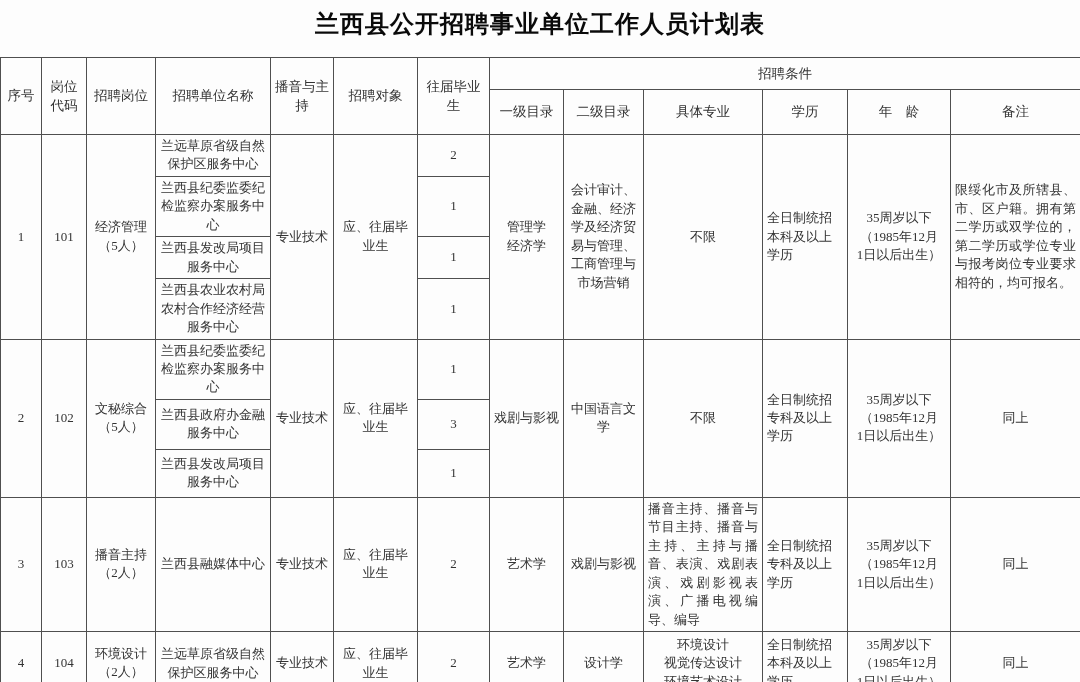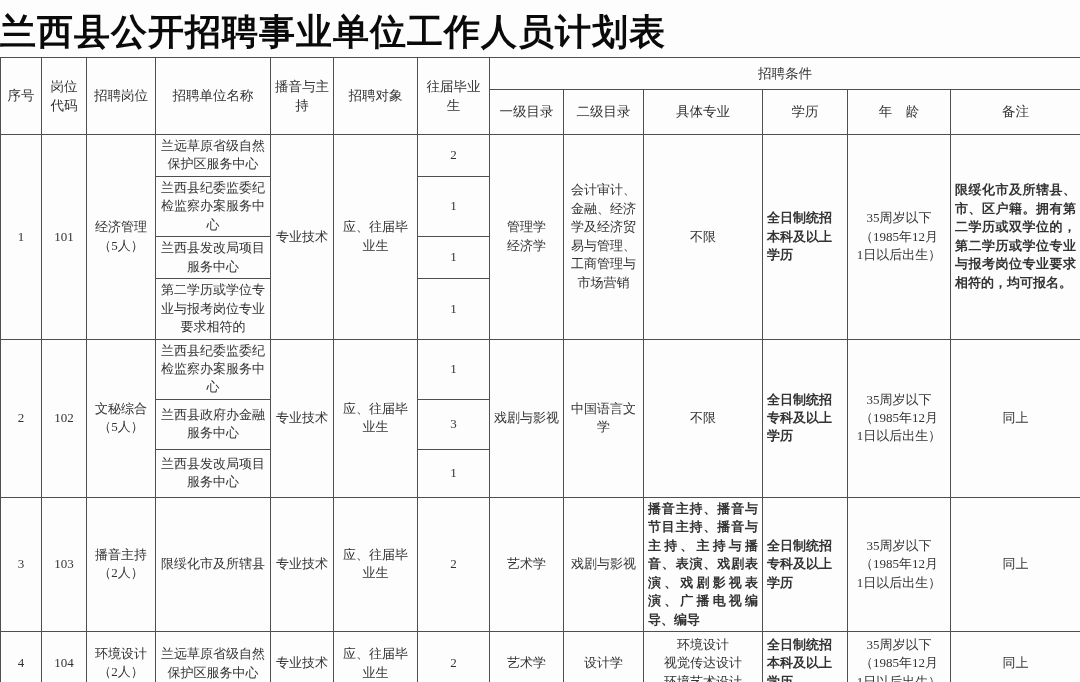--- a/index.html
+++ b/index.html
@@ -1,26 +1,26 @@
 <!DOCTYPE html>
 <html><head>
 <meta charset="utf-8">
 <style>
   html,body{margin:0;padding:0;background:#ffffff;}
   #page{width:1080px;height:682px;background:#fdfdfd;position:relative;overflow:hidden;
         font-family:"Liberation Serif","DejaVu Serif",serif;color:#333;}
-  #title{height:49px;padding-top:8px;text-align:left;font-size:36px;font-weight:700;
+  #title{height:49px;padding-top:8px;text-align:center;font-size:24px;font-weight:700;
          color:#0a0a0a;letter-spacing:1px;}
   table{border-collapse:collapse;table-layout:fixed;width:1080px;}
   td,th{border:1px solid #4f4f4f;font-size:13px;font-weight:normal;line-height:1.42;
         text-align:center;vertical-align:middle;padding:2px 4px;box-sizing:border-box;
         overflow:hidden;}
   th{font-size:13.5px;}
   .pre{white-space:pre-line;}
-  .left{text-align:left;font-weight:bold;}
+  .left{text-align:left;}
   .just{text-align:justify;text-justify:inter-character;}
   .green-underline{border-bottom:3px solid #93b8a2;}
   
   .hA{height:32px;} .hB{height:45px;}
   .r1a{height:38px;} .r1b{height:55px;} .r1c{height:38px;} .r1d{height:57px;}
   .r2a{height:55px;} .r2b{height:50px;} .r2c{height:48px;}
   .r3{height:132px;} .r4{height:64px;}
 </style>
 </head>
 <body>
@@ -86,21 +86,21 @@
     </tr>
     <tr class="r1b">
       <td>兰西县纪委监委纪检监察办案服务中心</td>
       <td>1</td>
     </tr>
     <tr class="r1c">
       <td>兰西县发改局项目服务中心</td>
       <td>1</td>
     </tr>
     <tr class="r1d">
-      <td>第二学历或学位专业与报考岗位专业要求相符的</td>
+      <td>兰西县农业农村局农村合作经济经营服务中心</td>
       <td>1</td>
     </tr>
 
     <tr class="r2a">
       <td rowspan="3">2</td>
       <td rowspan="3">102</td>
       <td rowspan="3" class="pre">文秘综合
 （5人）</td>
       <td>兰西县纪委监委纪检监察办案服务中心</td>
       <td rowspan="3">专业技术</td>
@@ -122,21 +122,21 @@
     <tr class="r2c">
       <td>兰西县发改局项目服务中心</td>
       <td>1</td>
     </tr>
 
     <tr class="r3">
       <td>3</td>
       <td>103</td>
       <td class="pre">播音主持
 （2人）</td>
-      <td>限绥化市及所辖县</td>
+      <td>兰西县融媒体中心</td>
       <td>专业技术</td>
       <td>应、往届毕业生</td>
       <td>2</td>
       <td>艺术学</td>
       <td>戏剧与影视</td>
       <td class="left just">播音主持、播音与节目主持、播音与主持、主持与播音、表演、戏剧表演、戏剧影视表演、广播电视编导、编导</td>
       <td class="left">全日制统招专科及以上学历</td>
       <td class="pre">35周岁以下
 （1985年12月
 1日以后出生）</td>

